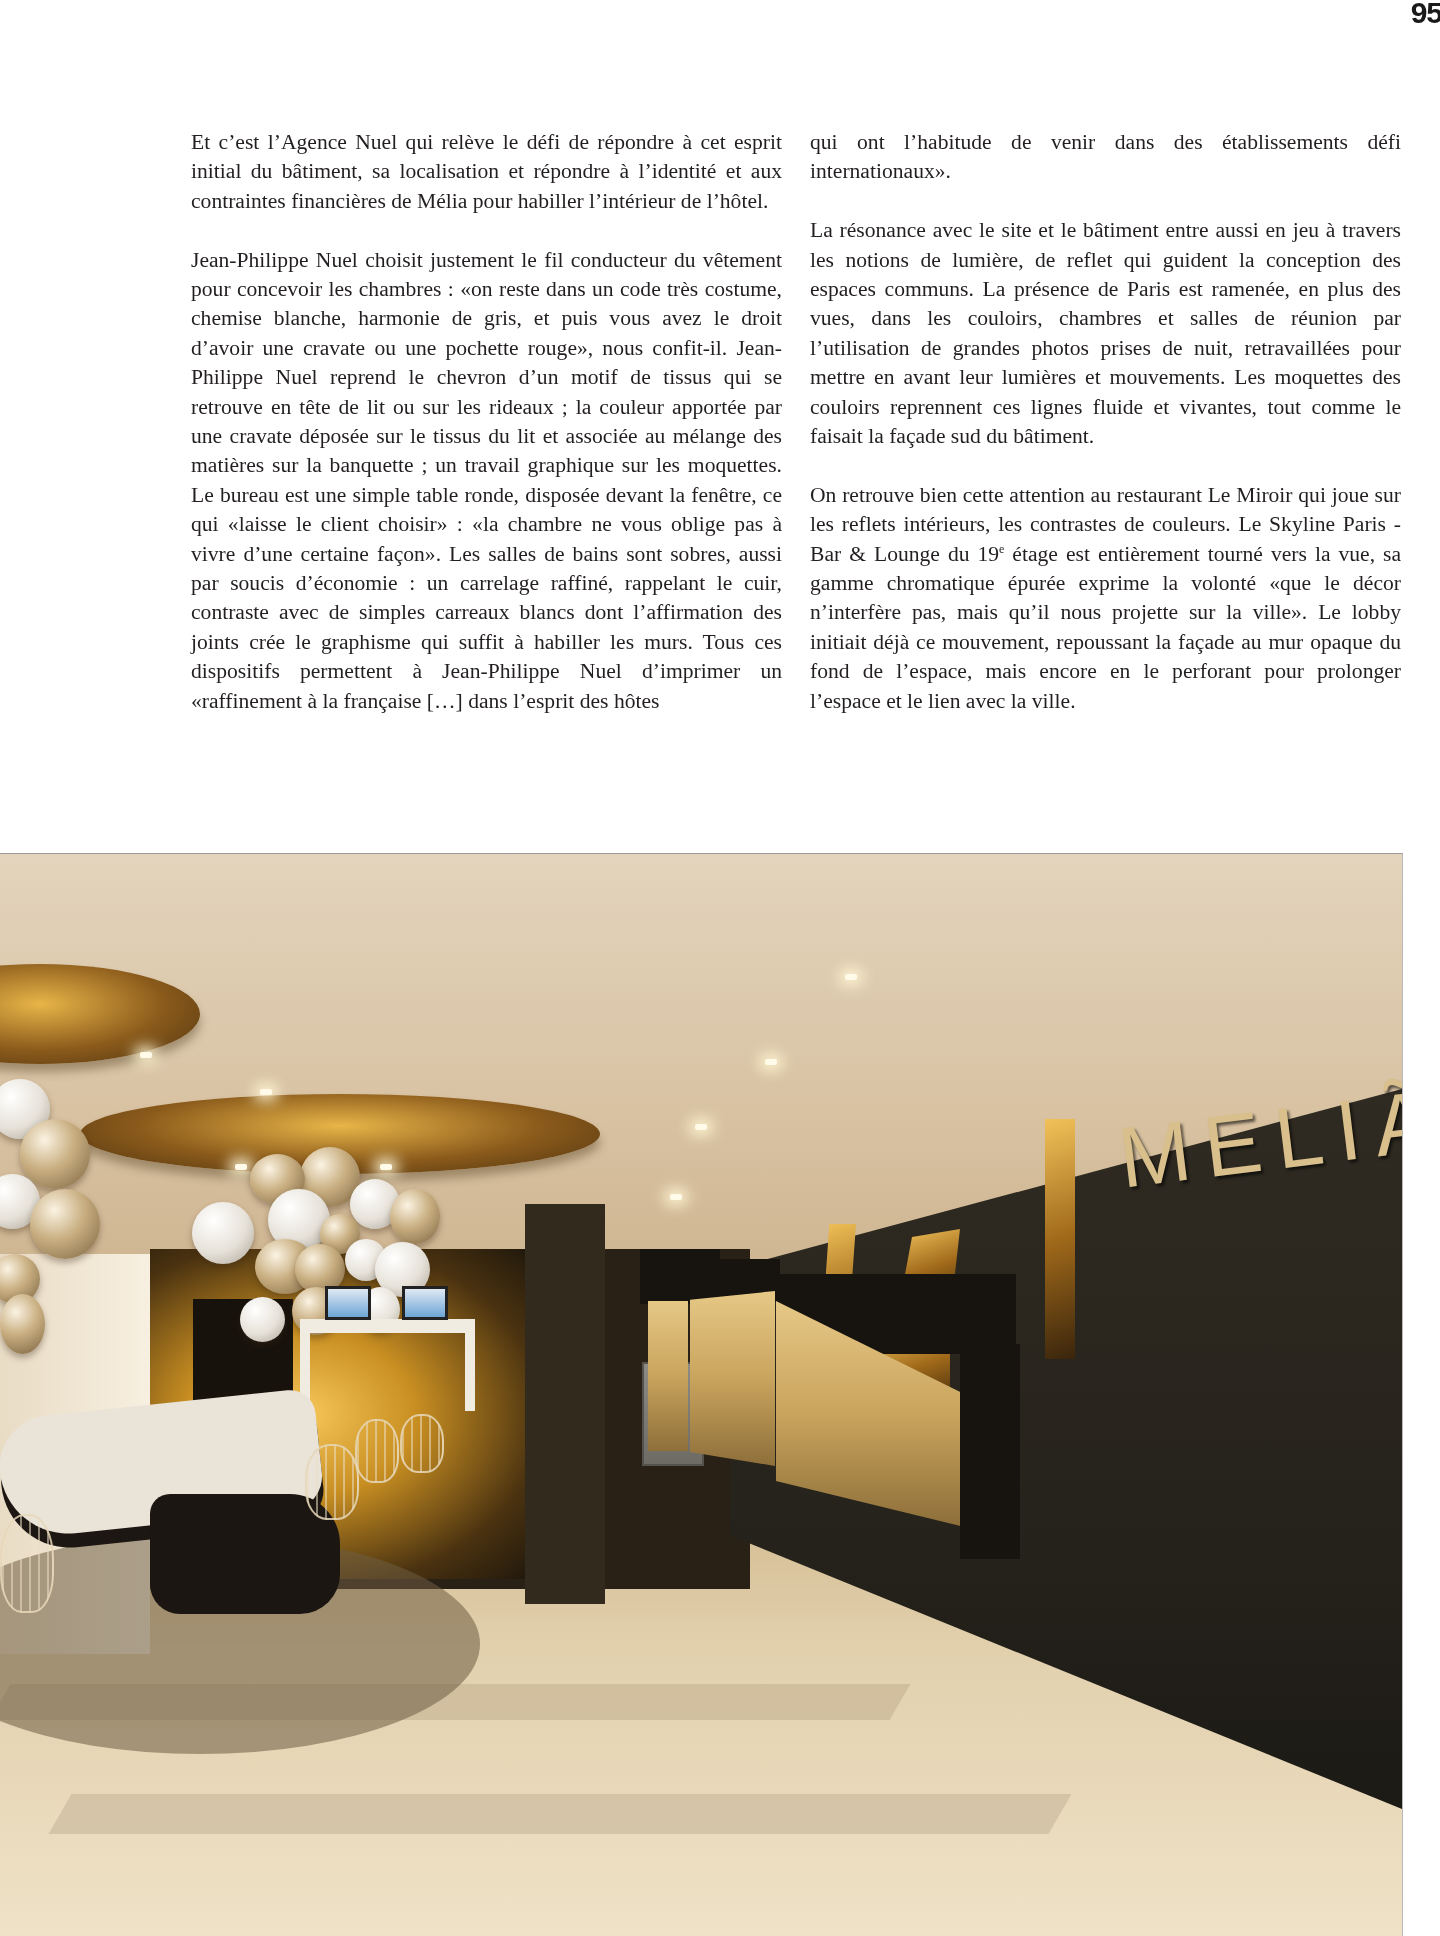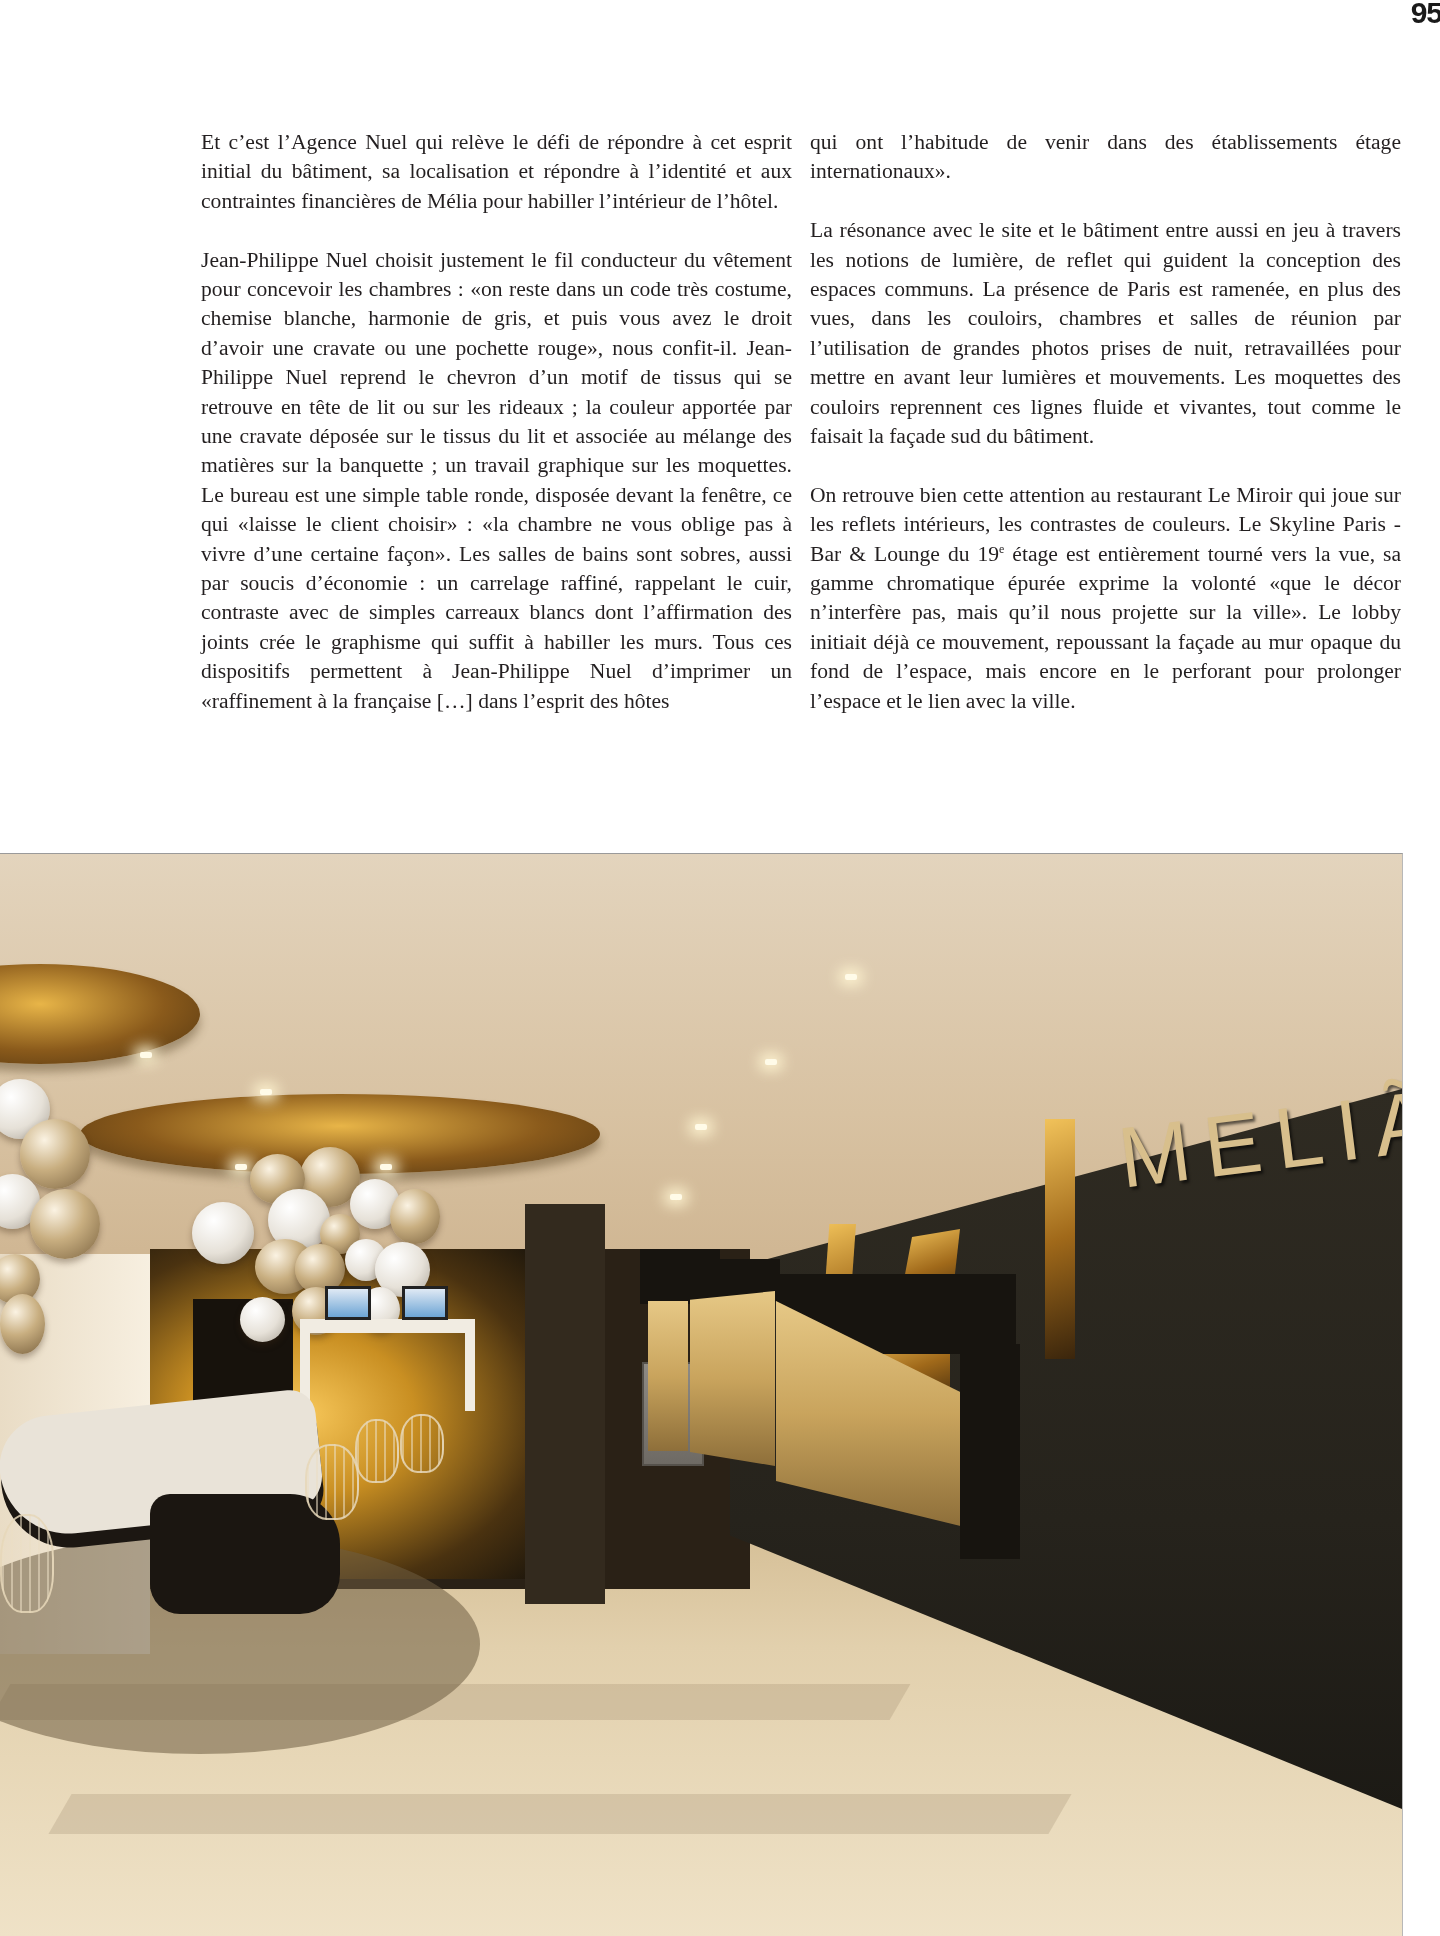--- a/index.html
+++ b/index.html
@@ -1,19 +1,19 @@
 <!DOCTYPE html>
 <html><head>
 <meta charset="utf-8">
 <style>
   html, body { margin:0; padding:0; }
   body { width:1440px; height:1936px; background:#ffffff; position:relative; overflow:hidden; font-family:"Liberation Serif", "DejaVu Serif", serif; color:#231f20; }
   .page-number { position:absolute; top:-4px; right:-2px; font-family:"Liberation Sans", "DejaVu Sans", sans-serif; font-weight:bold; font-size:30px; letter-spacing:-1px; color:#1a1a1a; }
   .col { position:absolute; top:128px; width:591px; font-size:21.6px; line-height:29.4px; text-align:justify; hyphens:manual; }
-  .col-left { left:201px; }
+  .col-left { left:191px; }
   .col-right { left:810px; }
   .col p { margin:0 0 29.4px 0; }
   sup { font-size:12px; line-height:0; vertical-align:super; }
 
   .photo { position:absolute; left:0; top:853px; width:1402px; height:1083px; overflow:hidden; background:#d9c4a4; border-top:1px solid #9a9a9a; border-right:1px solid #b8b8b8; }
   .ceiling { position:absolute; left:0; top:0; width:100%; height:520px; background:linear-gradient(180deg,#e3d4bd 0%, #d8c2a2 50%, #c9ad87 100%); }
   .floor { position:absolute; left:0; top:600px; width:100%; height:483px; background:linear-gradient(180deg,#cdb488 0%, #e2d0ad 40%, #efe2c7 100%); }
   .back-wall { position:absolute; left:150px; top:395px; width:600px; height:340px; background:#2a2116; }
   .city-mural { position:absolute; left:150px; top:395px; width:380px; height:330px; background:radial-gradient(ellipse at 40% 50%, #f7c75a 0%, #c98f22 35%, #4a3210 75%, #20180c 100%); }
   .doorway { position:absolute; left:193px; top:445px; width:100px; height:200px; background:#17120c; }
@@ -43,21 +43,21 @@
 <body>
 
 <div class="page-number">95</div>
 
 <div class="col col-left">
   <p>Et c’est l’Agence Nuel qui relève le défi de répondre à cet esprit initial du bâtiment, sa localisation et répondre à l’identité et aux contraintes financières de Mélia pour habiller l’intérieur de l’hôtel.</p>
   <p>Jean-Philippe Nuel choisit justement le fil conducteur du vêtement pour concevoir les chambres : «on reste dans un code très costume, chemise blanche, harmonie de gris, et puis vous avez le droit d’avoir une cravate ou une pochette rouge», nous confit-il. Jean-Philippe Nuel reprend le chevron d’un motif de tissus qui se retrouve en tête de lit ou sur les rideaux ; la couleur apportée par une cravate déposée sur le tissus du lit et associée au mélange des matières sur la banquette ; un travail graphique sur les moquettes. Le bureau est une simple table ronde, dispo­sée devant la fenêtre, ce qui «laisse le client choisir» : «la chambre ne vous oblige pas à vivre d’une certaine façon». Les salles de bains sont sobres, aussi par soucis d’écono­mie : un carrelage raffiné, rappelant le cuir, contraste avec de simples carreaux blancs dont l’affirmation des joints crée le graphisme qui suffit à habiller les murs. Tous ces dispositifs permettent à Jean-Philippe Nuel d’imprimer un «raffinement à la française […] dans l’esprit des hôtes</p>
 </div>
 
 <div class="col col-right">
-  <p>qui ont l’habitude de venir dans des établissements étage internationaux».</p>
+  <p>qui ont l’habitude de venir dans des établissements défi internationaux».</p>
   <p>La résonance avec le site et le bâtiment entre aussi en jeu à travers les notions de lumière, de reflet qui guident la conception des espaces communs. La présence de Paris est ramenée, en plus des vues, dans les couloirs, chambres et salles de réunion par l’utilisation de grandes photos prises de nuit, retravaillées pour mettre en avant leur lumières et mouvements. Les moquettes des couloirs reprennent ces lignes fluide et vivantes, tout comme le faisait la façade sud du bâtiment.</p>
   <p><span>On retrouve bien cette attention au restaurant Le Miroir qui joue sur les reflets intérieurs, les contrastes de cou­leurs. Le Skyline Paris - Bar &amp; Lounge du 19</span><sup>e</sup><span> étage est entièrement tourné vers la vue, sa gamme chromatique épurée exprime la volonté «que le décor n’interfère pas, mais qu’il nous projette sur la ville». Le lobby initiait déjà ce mouvement, repoussant la façade au mur opaque du fond de l’espace, mais encore en le perforant pour prolon­ger l’espace et le lien avec la ville.</span></p>
 </div>
 
 <div class="photo">
   <div class="ceiling"></div>
   <div class="floor"></div>
   <div class="shadow-band" style="left:0;top:830px;width:900px;height:36px;"></div>
   <div class="shadow-band" style="left:60px;top:940px;width:1000px;height:40px;"></div>
 

